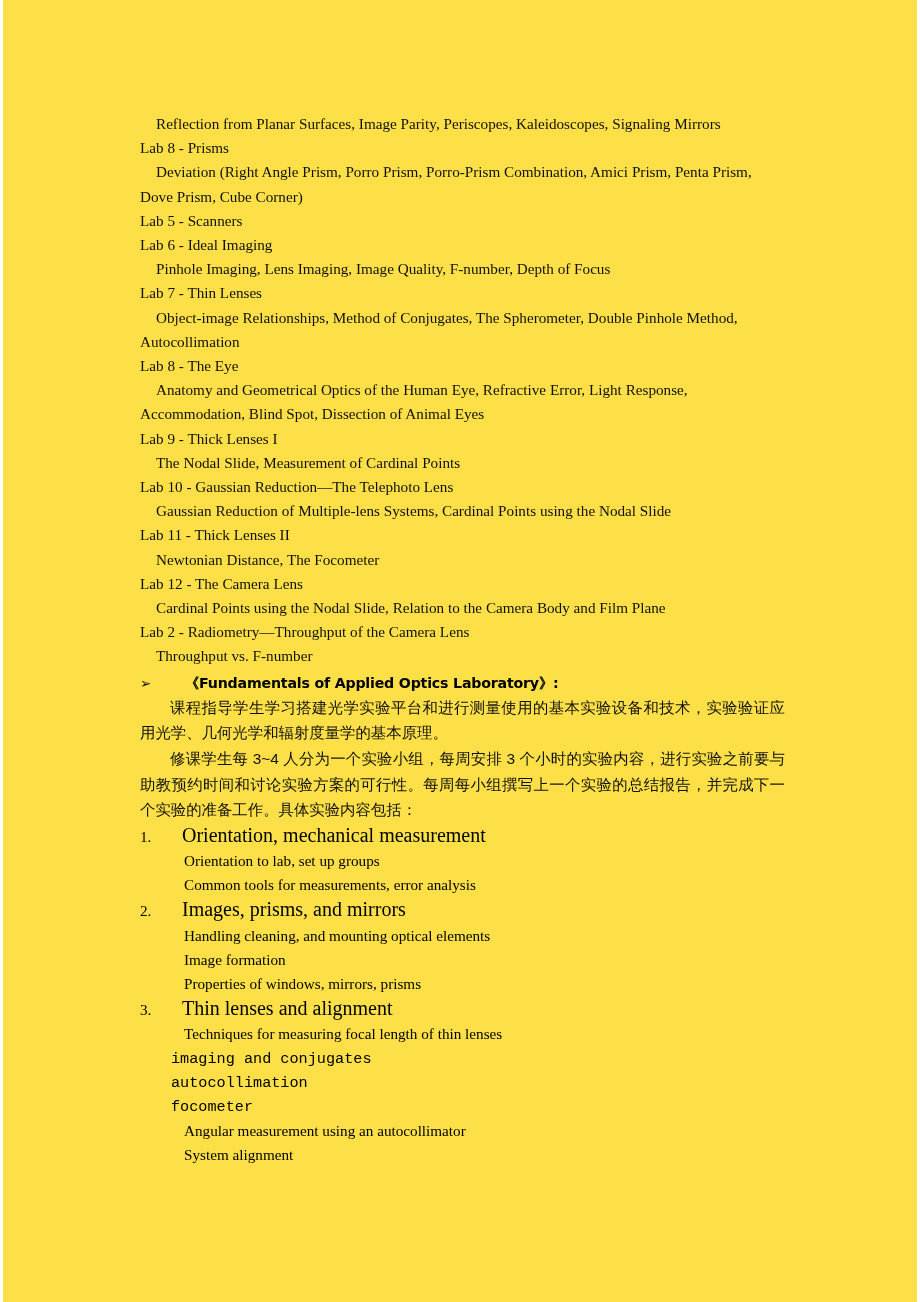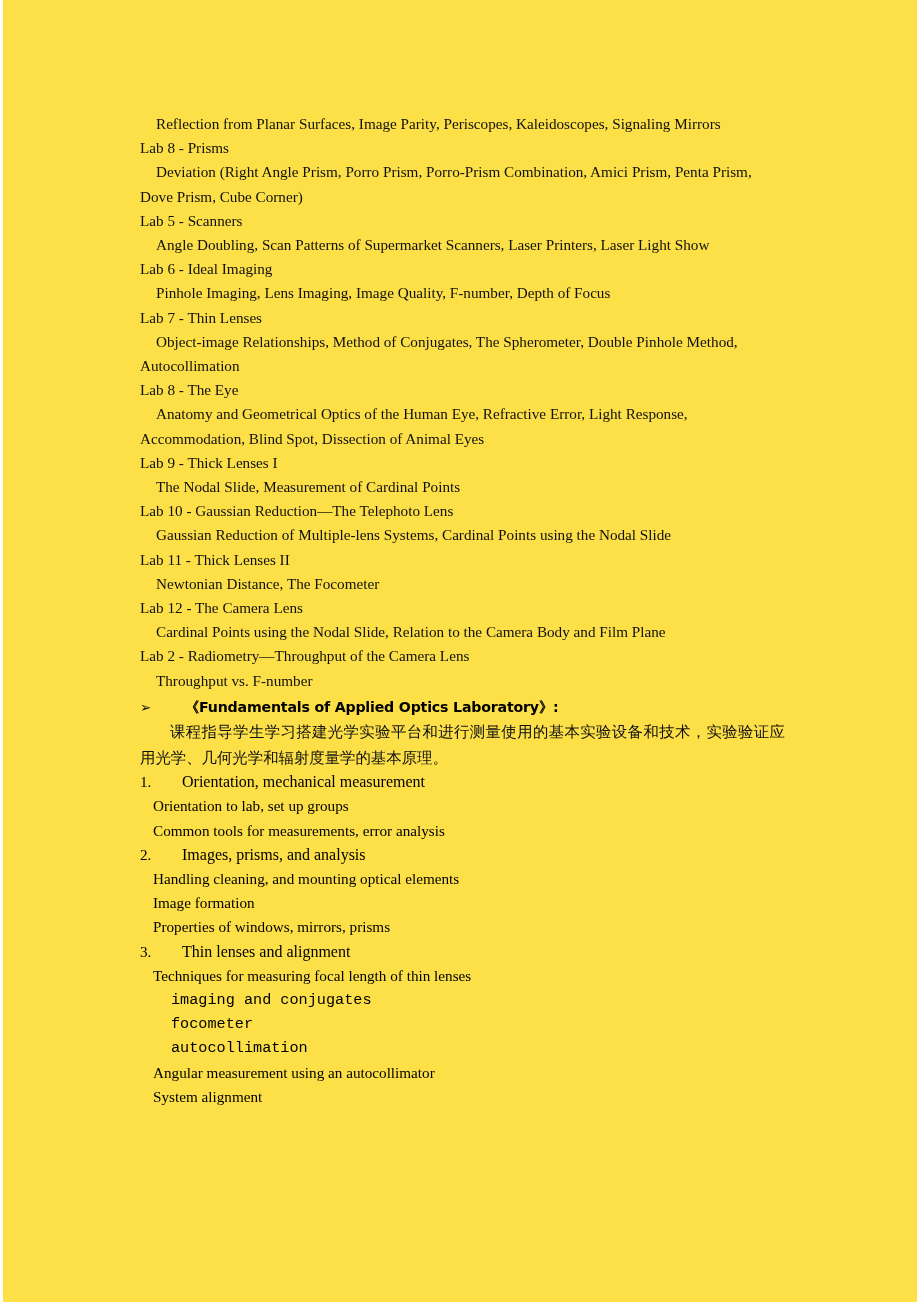--- a/index.html
+++ b/index.html
@@ -92,26 +92,26 @@
     align-items: baseline;
     line-height: 24.2px;
   }
   .num {
     flex: 0 0 42px;
     width: 42px;
     font-size: 15.2px;
     line-height: 24.2px;
   }
   .numtext {
-    font-size: 16px;
+    font-size: 20px;
     line-height: 24.2px;
     font-family: Liberation Serif, serif;
   }
   .sub1 {
-    margin-left: 13px;
+    margin-left: 44px;
     font-size: 15.2px;
     line-height: 24.2px;
     font-family: Liberation Serif, serif;
   }
   .sub2 {
     margin-left: 31px;
     font-size: 15.2px;
     line-height: 24.2px;
     font-family: Liberation Mono, monospace;
   }
@@ -120,21 +120,20 @@
 <body>
 
 <div class="page">
   <div class="content">
 
     <div id="lab-outline">
         <div class="blk ind1">Reflection from Planar Surfaces, Image Parity, Periscopes, Kaleidoscopes, Signaling Mirrors</div>
         <div class="blk lvl0">Lab 8 - Prisms</div>
         <div class="blk ind1">Deviation (Right Angle Prism, Porro Prism, Porro-Prism Combination, Amici Prism, Penta Prism, Dove Prism, Cube Corner)</div>
         <div class="blk lvl0">Lab 5 - Scanners</div>
-        <div class="blk ind1">Angle Doubling, Scan Patterns of Supermarket Scanners, Laser Printers, Laser Light Show</div>
         <div class="blk lvl0">Lab 6 - Ideal Imaging</div>
         <div class="blk ind1">Pinhole Imaging, Lens Imaging, Image Quality, F-number, Depth of Focus</div>
         <div class="blk lvl0">Lab 7 - Thin Lenses</div>
         <div class="blk ind1">Object-image Relationships, Method of Conjugates, The Spherometer, Double Pinhole Method, Autocollimation</div>
         <div class="blk lvl0">Lab 8 - The Eye</div>
         <div class="blk ind1">Anatomy and Geometrical Optics of the Human Eye, Refractive Error, Light Response, Accommodation, Blind Spot, Dissection of Animal Eyes</div>
         <div class="blk lvl0">Lab 9 - Thick Lenses I</div>
         <div class="blk ind1">The Nodal Slide, Measurement of Cardinal Points</div>
         <div class="blk lvl0">Lab 10 - Gaussian Reduction—The Telephoto Lens</div>
         <div class="blk ind1">Gaussian Reduction of Multiple-lens Systems, Cardinal Points using the Nodal Slide</div>
@@ -145,41 +144,42 @@
         <div class="blk lvl0">Lab 2 - Radiometry—Throughput of the Camera Lens</div>
         <div class="blk ind1">Throughput vs. F-number</div>
       </div>
 
     <div class="heading-row">
       <span class="arrow-bullet">➢</span>
       <span class="heading-text">《Fundamentals of Applied Optics Laboratory》:</span>
     </div>
 
     <div class="cjk cjk-wide">课程指导学生学习搭建光学实验平台和进行测量使用的基本实验设备和技术，实验验证应用光学、几何光学和辐射度量学的基本原理。</div>
+    <div class="cjk cjk-wide">修课学生每 3~4 人分为一个实验小组，每周安排 3 个小时的实验内容，进行实验之前要与助教预约时间和讨论实验方案的可行性。每周每小组撰写上一个实验的总结报告，并完成下一个实验的准备工作。具体实验内容包括：</div>
 
     <div id="experiment-list">
         <div class="numrow">
           <span class="num">1.</span>
           <span class="numtext">Orientation, mechanical measurement</span>
         </div>
         <div class="sub1">Orientation to lab, set up groups</div>
         <div class="sub1">Common tools for measurements, error analysis</div>
         <div class="numrow">
           <span class="num">2.</span>
-          <span class="numtext">Images, prisms, and analysis</span>
+          <span class="numtext">Images, prisms, and mirrors</span>
         </div>
         <div class="sub1">Handling cleaning, and mounting optical elements</div>
         <div class="sub1">Image formation</div>
         <div class="sub1">Properties of windows, mirrors, prisms</div>
         <div class="numrow">
           <span class="num">3.</span>
           <span class="numtext">Thin lenses and alignment</span>
         </div>
         <div class="sub1">Techniques for measuring focal length of thin lenses</div>
         <div class="sub2">imaging and conjugates</div>
+        <div class="sub2">autocollimation</div>
         <div class="sub2">focometer</div>
-        <div class="sub2">autocollimation</div>
         <div class="sub1">Angular measurement using an autocollimator</div>
         <div class="sub1">System alignment</div>
       </div>
 
   </div>
 </div>
 
 </body></html>

